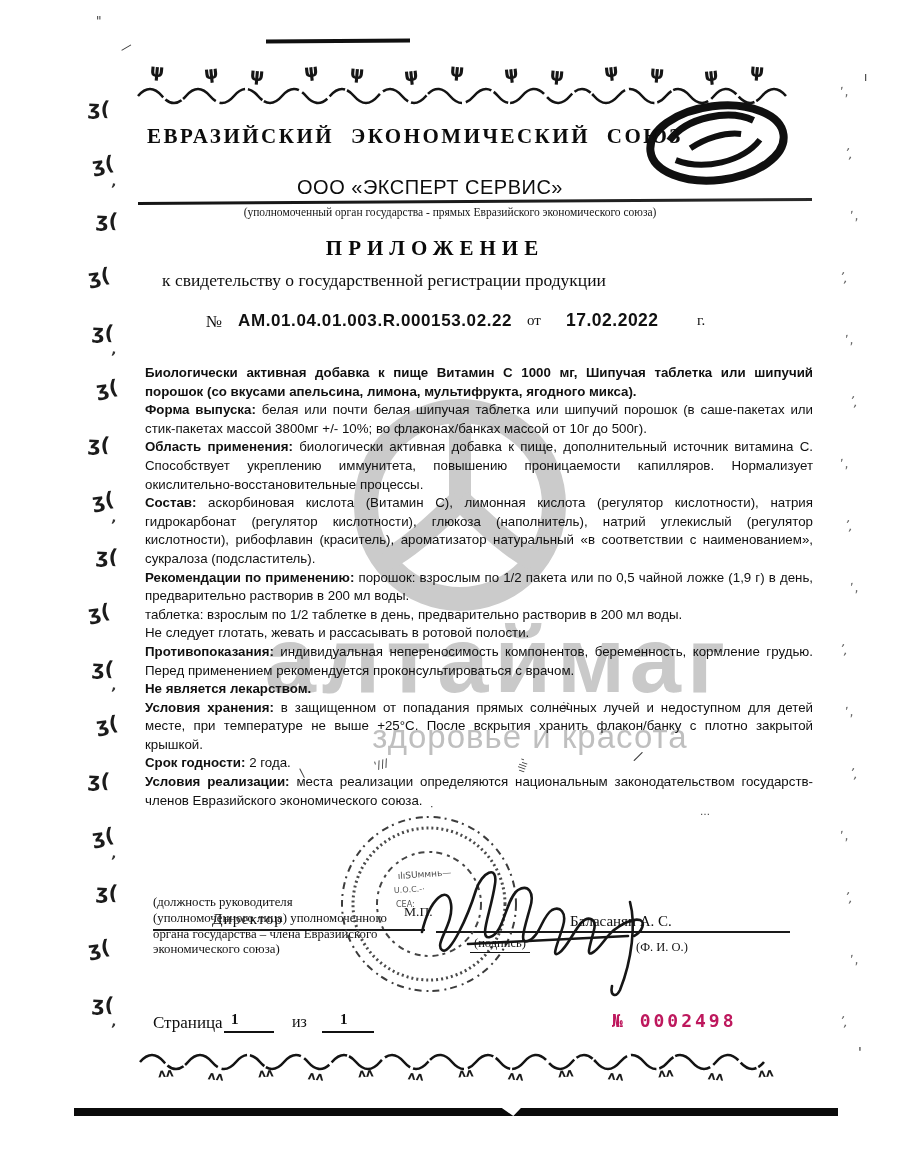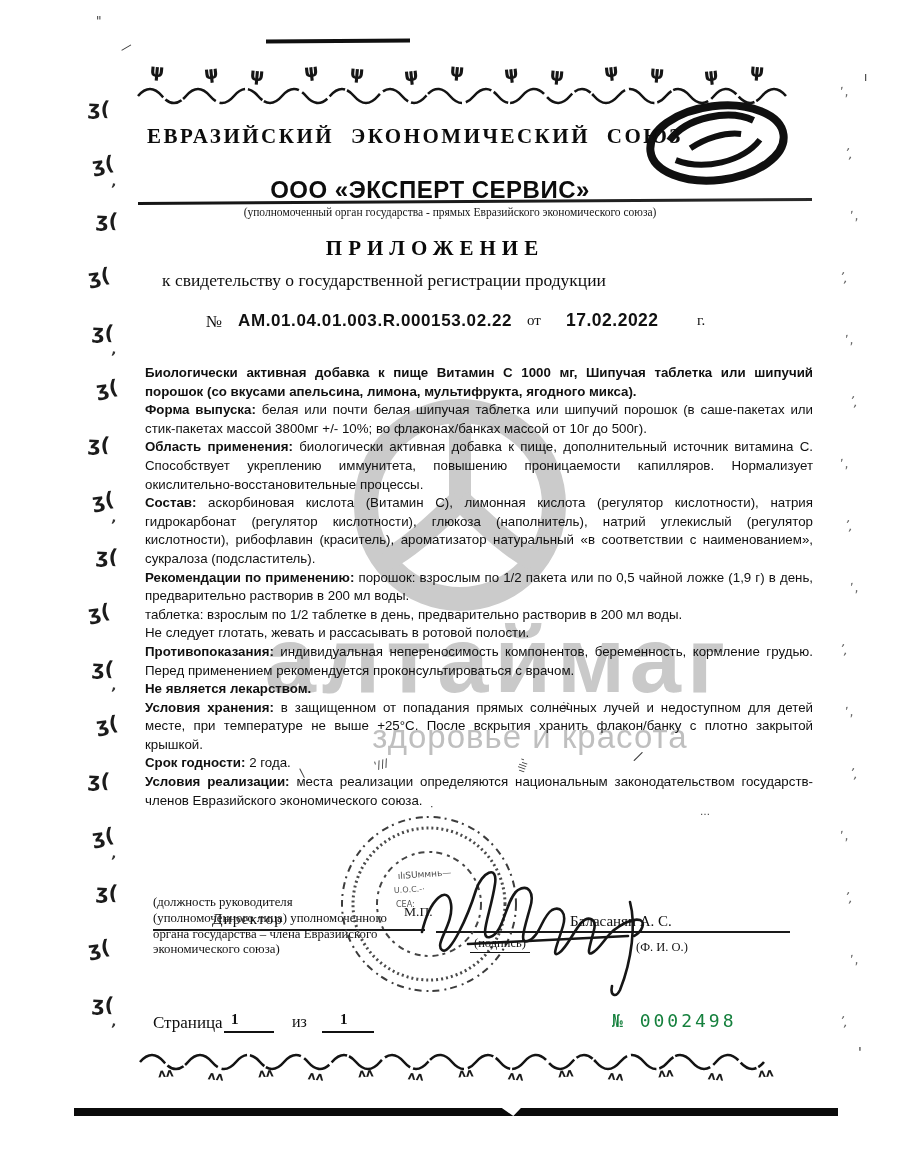--- a/index.html
+++ b/index.html
@@ -3,21 +3,21 @@
 <meta charset="utf-8">
 <style>
   html,body{margin:0;padding:0;background:#ffffff;}
   #page{position:relative;width:900px;height:1165px;background:#fff;overflow:hidden;
         font-family:"Liberation Sans",sans-serif;color:#111;}
   .abs{position:absolute;}
 
   
   .union-title{left:0;top:124px;width:830px;text-align:center;font-family:"Liberation Serif",serif;
     font-weight:bold;font-size:21px;letter-spacing:2.5px;word-spacing:9px;color:#0c0c0c;}
-  .org-name{left:0;top:176px;width:860px;text-align:center;font-weight:bold;font-size:24px;
+  .org-name{left:0;top:176px;width:860px;text-align:center;font-weight:normal;font-size:20px;
     letter-spacing:0.5px;color:#0d0d0d;}
   .org-rule{left:138px;top:200px;width:674px;height:3px;
     background:linear-gradient(90deg,#151515 0%,#1c1c1c 55%,#2a2a2a 100%);transform:rotate(-0.35deg);}
   .org-caption{left:0;top:206px;width:900px;text-align:center;font-family:"Liberation Serif",serif;
     font-size:11.5px;color:#161616;}
   .doc-title{left:0;top:236px;width:870px;text-align:center;font-family:"Liberation Serif",serif;
     font-weight:bold;font-size:21px;letter-spacing:6px;color:#090909;}
   .doc-subtitle{left:0;top:270px;width:768px;text-align:center;font-family:"Liberation Serif",serif;
     font-size:17.5px;color:#0e0e0e;}
   .num-row{left:0;top:310px;width:900px;height:26px;font-size:16px;}
@@ -51,22 +51,22 @@
   .pos-caption{left:153px;top:895px;width:290px;font-family:"Liberation Serif",serif;
     font-size:12.8px;line-height:15.8px;color:#101010;white-space:pre-line;}
 
   
   .page-label{left:153px;top:1013px;font-family:"Liberation Serif",serif;font-size:17px;color:#0d0d0d;}
   .pg-num1{left:231px;top:1011px;font-family:"Liberation Serif",serif;font-size:15px;font-weight:bold;}
   .pg-iz{left:292px;top:1013px;font-family:"Liberation Serif",serif;font-size:16px;}
   .pg-num2{left:340px;top:1011px;font-family:"Liberation Serif",serif;font-size:15px;font-weight:bold;}
   .pg-ul1{left:224px;top:1031px;width:50px;height:2px;background:#111;}
   .pg-ul2{left:322px;top:1031px;width:52px;height:2px;background:#111;}
-  .form-no{left:612px;top:1010px;font-family:"DejaVu Sans Mono",monospace;font-weight:normal;
-    font-size:18px;letter-spacing:3px;color:#15803d;}
+  .form-no{left:612px;top:1010px;font-family:"DejaVu Sans Mono",monospace;font-weight:bold;
+    font-size:18px;letter-spacing:3px;color:#be185d;}
 
   .bottom-bar{left:74px;top:1108px;width:764px;height:8px;background:#0b0b0b;
     clip-path:polygon(0 0,56% 0,57.5% 100%,58.5% 0,100% 0,100% 100%,0 100%);}
   .top-line{left:266px;top:39px;width:144px;height:4px;background:#101010;transform:rotate(-0.4deg);}
 
   .orn{position:absolute;color:#141414;font-family:"DejaVu Sans",sans-serif;user-select:none;}
   svg{position:absolute;overflow:visible;}
 </style>
 </head>
 <body>

